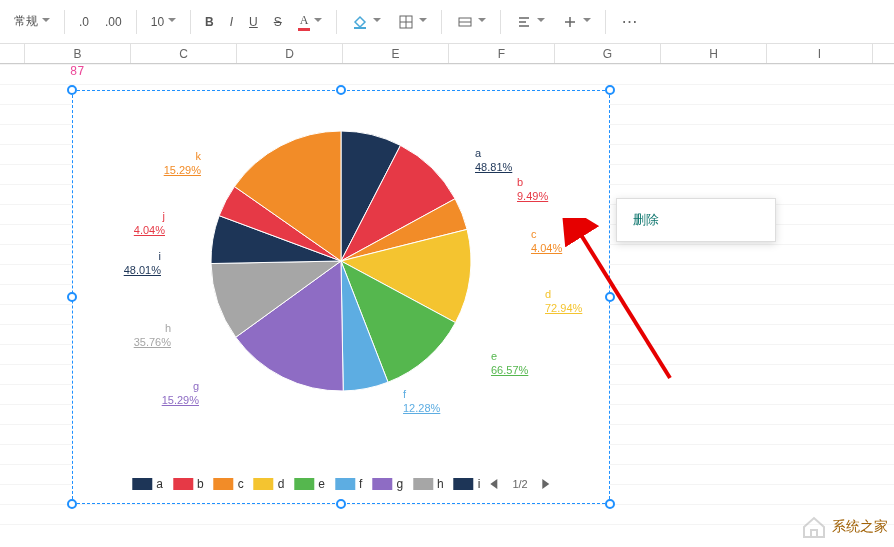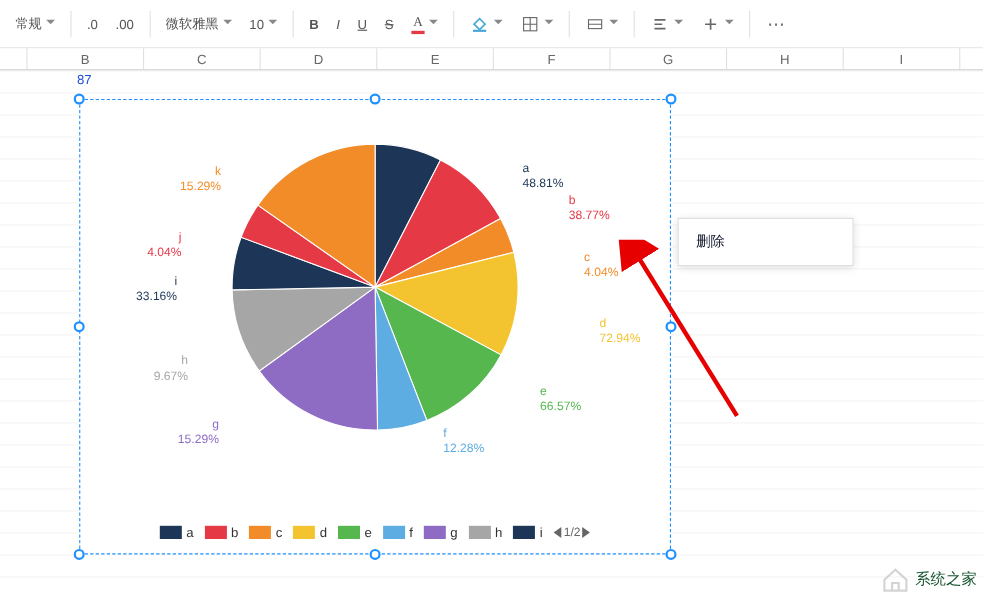--- a/index.html
+++ b/index.html
@@ -11,69 +11,65 @@
 .tb-icon { width: 18px; height: 18px; display: flex; align-items: center; justify-content: center; font-size: 16px; color: #666; }
 .tb-caret { width: 8px; height: 8px; }
 .tb-caret::after { content: ""; display: block; width: 0; height: 0; border-left: 4px solid transparent; border-right: 4px solid transparent; border-top: 4px solid #888; }
 
 .grid-area { position: relative; }
 .col-headers { display: flex; height: 20px; border-bottom: 1px solid #ccc; background: #fff; }
 .col-h { flex: 0 0 106px; border-right: 1px solid #e0e0e0; text-align: center; font-size: 12px; color: #666; line-height: 20px; }
 .col-h:first-child { flex: 0 0 25px; }
 .grid-body { position: relative; height: 470px; }
 .grid-body::before { content: ""; position: absolute; inset: 0; background-image: linear-gradient(to bottom, #e8e8e8 1px, transparent 1px); background-size: 100% 20px; opacity: 0.5; }
-.cell-val { position: absolute; left: 70px; top: 1px; font-size: 12px; color: #1d4ed8; }
+.cell-val { position: absolute; left: 70px; top: 1px; font-size: 12px; color: #ec4899; font-family: Liberation Mono, monospace; }
 
 .chart-obj { position: absolute; left: 72px; top: 90px; width: 538px; height: 414px; background: #fff; border: 1px dashed #1e90ff; }
 .sel-handle { position: absolute; width: 10px; height: 10px; border-radius: 50%; background: #fff; border: 2px solid #1e90ff; }
 .h-tl { left: -6px; top: -6px; } .h-tm { left: 50%; top: -6px; margin-left: -5px; } .h-tr { right: -6px; top: -6px; }
 .h-ml { left: -6px; top: 50%; margin-top: -5px; } .h-mr { right: -6px; top: 50%; margin-top: -5px; }
 .h-bl { left: -6px; bottom: -6px; } .h-bm { left: 50%; bottom: -6px; margin-left: -5px; } .h-br { right: -6px; bottom: -6px; }
 
 .chart-inner { position: relative; width: 100%; height: 100%; padding: 10px; }
 .pie-svg { display: block; margin: 10px auto 0; }
 .lbl { position: absolute; font-size: 11px; line-height: 14px; }
 .lbl .cat { display: block; }
-.lbl .pct { display: block; }
+.lbl .pct { display: block; text-decoration: underline; }
 
 .legend { position: absolute; bottom: 12px; left: 50%; transform: translateX(-50%); display: flex; align-items: center; gap: 10px; font-size: 12px; color: #333; white-space: nowrap; }
 .lg-item { display: flex; align-items: center; gap: 4px; }
 .lg-sw { width: 20px; height: 12px; }
-.lg-nav { display: flex; align-items: center; gap: 2px; font-size: 11px; color: #666; }
+.lg-nav { display: flex; align-items: center; gap: 15px; font-size: 11px; color: #666; }
 .lg-arrow { width: 0; height: 0; border-top: 5px solid transparent; border-bottom: 5px solid transparent; cursor: pointer; }
 .lg-arrow.l { border-right: 7px solid #666; }
 .lg-arrow.r { border-left: 7px solid #666; }
 
 .ctx-menu { position: absolute; left: 616px; top: 198px; width: 160px; background: #fff; border: 1px solid #ddd; box-shadow: 0 2px 8px rgba(0,0,0,0.15); padding: 4px 0; z-index: 10; }
-.ctx-item { padding: 8px 16px; font-size: 13px; color: #0f172a; cursor: pointer; }
+.ctx-item { padding: 8px 16px; font-size: 13px; color: #0f766e; cursor: pointer; }
 
 .arrow-annot { position: absolute; left: 560px; top: 218px; pointer-events: none; }
-.watermark { position: absolute; right: 6px; bottom: 6px; font-size: 14px; color: #14532d; display: flex; align-items: center; gap: 4px; }
+.watermark { position: absolute; right: 6px; bottom: 6px; font-size: 14px; color: #a16207; display: flex; align-items: center; gap: 4px; }
 .watermark svg { opacity: 0.5; }
 </style>
 </head>
 <body>
 
 <div class="toolbar">
   <div class="tb-item">
       <span>常规</span>
       <span class="tb-caret"></span>
     </div>
   <div class="tb-sep"></div>
   <div class="tb-item">
       <span>.0</span>
     </div>
   <div class="tb-item">
       <span>.00</span>
     </div>
   <div class="tb-sep"></div>
-  <div class="tb-item">
-      <span>微软雅黑</span>
-      <span class="tb-caret"></span>
-    </div>
   <div class="tb-item">
       <span>10</span>
       <span class="tb-caret"></span>
     </div>
   <div class="tb-sep"></div>
   <div class="tb-item" style="font-weight:bold;font-family:serif;">
       <span>B</span>
     </div>
   <div class="tb-item" style="font-style:italic;font-family:serif;">
       <span>I</span>
@@ -185,21 +181,21 @@
         <path d="M 150 150 L 28.16283465703458 104.66011533769739 A 130 130 0 0 1 43.4530038879532 75.51686352267724 Z" fill="#e63946" stroke="#fff" stroke-width="1"></path>
         <path d="M 150 150 L 43.4530038879532 75.51686352267724 A 130 130 0 0 1 149.99999999999986 20 Z" fill="#f28c28" stroke="#fff" stroke-width="1"></path>
       </svg>
     <div id="labels">
         <div class="lbl" style="color: rgb(29, 53, 87); left: 402px; top: 55px;">
           <span class="cat">a</span>
           <span class="pct">48.81%</span>
         </div>
         <div class="lbl" style="color: rgb(230, 57, 70); left: 444px; top: 84px;">
           <span class="cat">b</span>
-          <span class="pct">38.77%</span>
+          <span class="pct">9.49%</span>
         </div>
         <div class="lbl" style="color: rgb(242, 140, 40); left: 458px; top: 136px;">
           <span class="cat">c</span>
           <span class="pct">4.04%</span>
         </div>
         <div class="lbl" style="color: rgb(244, 196, 48); left: 472px; top: 196px;">
           <span class="cat">d</span>
           <span class="pct">72.94%</span>
         </div>
         <div class="lbl" style="color: rgb(85, 183, 78); left: 418px; top: 258px;">
@@ -209,25 +205,25 @@
         <div class="lbl" style="color: rgb(93, 173, 226); left: 330px; top: 296px;">
           <span class="cat">f</span>
           <span class="pct">12.28%</span>
         </div>
         <div class="lbl" style="color: rgb(142, 108, 196); right: 410px; text-align: right; top: 288px;">
           <span class="cat">g</span>
           <span class="pct">15.29%</span>
         </div>
         <div class="lbl" style="color: rgb(166, 166, 166); right: 438px; text-align: right; top: 230px;">
           <span class="cat">h</span>
-          <span class="pct">9.67%</span>
+          <span class="pct">35.76%</span>
         </div>
         <div class="lbl" style="color: rgb(29, 53, 87); right: 448px; text-align: right; top: 158px;">
           <span class="cat">i</span>
-          <span class="pct">33.16%</span>
+          <span class="pct">48.01%</span>
         </div>
         <div class="lbl" style="color: rgb(230, 57, 70); right: 444px; text-align: right; top: 118px;">
           <span class="cat">j</span>
           <span class="pct">4.04%</span>
         </div>
         <div class="lbl" style="color: rgb(242, 140, 40); right: 408px; text-align: right; top: 58px;">
           <span class="cat">k</span>
           <span class="pct">15.29%</span>
         </div>
       </div>

